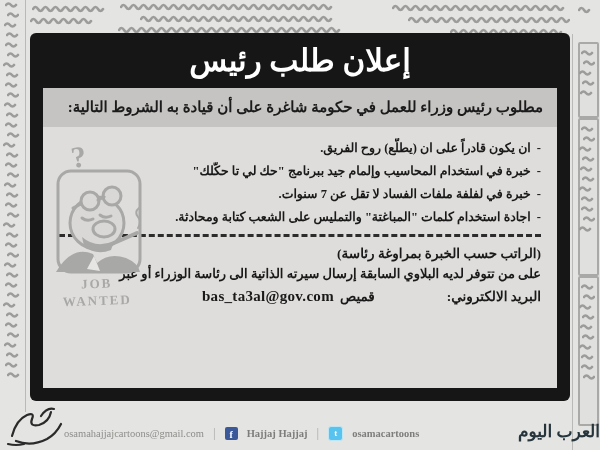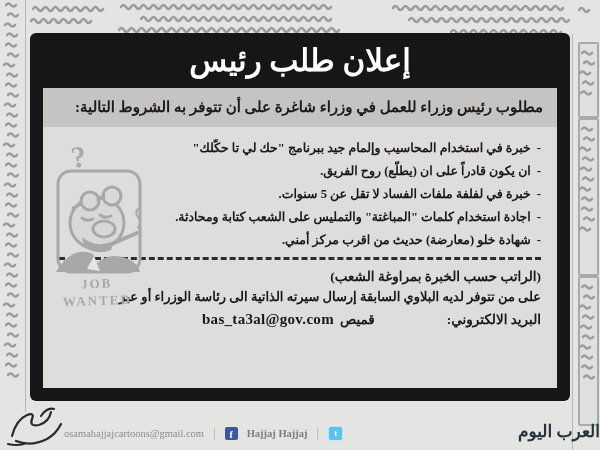--- a/index.html
+++ b/index.html
@@ -439,21 +439,21 @@
             <path d="M1 3 q 2.5 -3 5 0 q 2.5 3 5 0" fill="none" stroke="#9c9c9a" stroke-width="2.6" stroke-linecap="round"></path>
           </svg>
         </div>
       </div>
   </div>
 
   <div class="ad-box">
     <div class="ad-title">إعلان طلب رئيس</div>
 
     <div class="ad-content">
-      <div class="intro">مطلوب رئيس وزراء للعمل في وزراء شاغرة على أن تتوفر به الشروط التالية:</div>
+      <div class="intro">مطلوب رئيس وزراء للعمل في حكومة شاغرة على أن قيادة به الشروط التالية:</div>
 
       <div class="character">
         <svg width="112" height="176" viewBox="0 0 112 176">
           <g stroke="#a8a8a6" fill="none" stroke-width="3" stroke-linecap="round">
             <rect x="17" y="27" width="82" height="101" rx="13"></rect>
             <ellipse cx="56" cy="79" rx="27" ry="26" fill="#d9d8d6"></ellipse>
             <circle cx="49" cy="57" r="9" fill="#d9d8d6"></circle>
             <circle cx="71" cy="52" r="9" fill="#d9d8d6"></circle>
             <path d="M57 56 L63 53"></path>
             <path d="M40 60 L32 64"></path>
@@ -468,29 +468,28 @@
           <path d="M53 112 l6 15 l-13 -2 z" fill="#e6e5e3"></path>
         </svg>
         <div class="qmark">?</div>
         <div class="jobwanted">
           <div>JOB</div>
           <div>WANTED</div>
         </div>
       </div>
 
       <ul class="bullets">
+        <li><span class="dash">-</span><span>ان يكون قادراً على ان (يطلّع) روح الفريق.</span></li>
         <li><span class="dash">-</span><span>خبرة في استخدام المحاسيب وإلمام جيد ببرنامج "حك لي تا حكّلك"</span></li>
-        <li><span class="dash">-</span><span>ان يكون قادراً على ان (يطلّع) روح الفريق.</span></li>
-        <li><span class="dash">-</span><span>خبرة في لفلفة ملفات الفساد لا تقل عن 5 سنوات.</span></li>
+        <li><span class="dash">-</span><span>خبرة في لفلفة ملفات الفساد لا تقل عن 7 سنوات.</span></li>
         <li><span class="dash">-</span><span>اجادة استخدام كلمات "المباغتة" والتمليس على الشعب كتابة ومحادثة.</span></li>
-        <li><span class="dash">-</span><span>شهادة خلو (معارضة) حديث من اقرب مركز أمني.</span></li>
       </ul>
 
       <div class="sep-dashed"></div>
-      <div class="salary">(الراتب حسب الخبرة بمراوغة الشعب)</div>
+      <div class="salary">(الراتب حسب الخبرة بمراوغة رئاسة)</div>
       <div class="apply">على من تتوفر لديه البلاوي السابقة إرسال سيرته الذاتية الى رئاسة الوزراء أو عبر</div>
       <div class="email-line">
         <span>البريد الالكتروني:</span>
         <span class="email-word">قميص</span>
         <span class="email" dir="ltr">bas_ta3al@gov.com</span>
       </div>
     </div>
   </div>
 
   <svg class="sig" width="62" height="46" viewBox="0 0 62 46">
@@ -506,20 +505,21 @@
     <span>osamahajjajcartoons@gmail.com</span>
     <span class="fsep">|</span>
     <span class="fb-ic">
         <span>f</span>
       </span>
     <span class="handle">Hajjaj Hajjaj</span>
     <span class="fsep">|</span>
     <span class="tw-ic">
         <span>t</span>
       </span>
+    <span class="handle">osamacartoons</span>
   </div>
 
   <div class="logo">
     <span class="logo-ic"></span>
     <span class="logo-text">العرب اليوم</span>
   </div>
 
 </div>
 
 </body></html>

